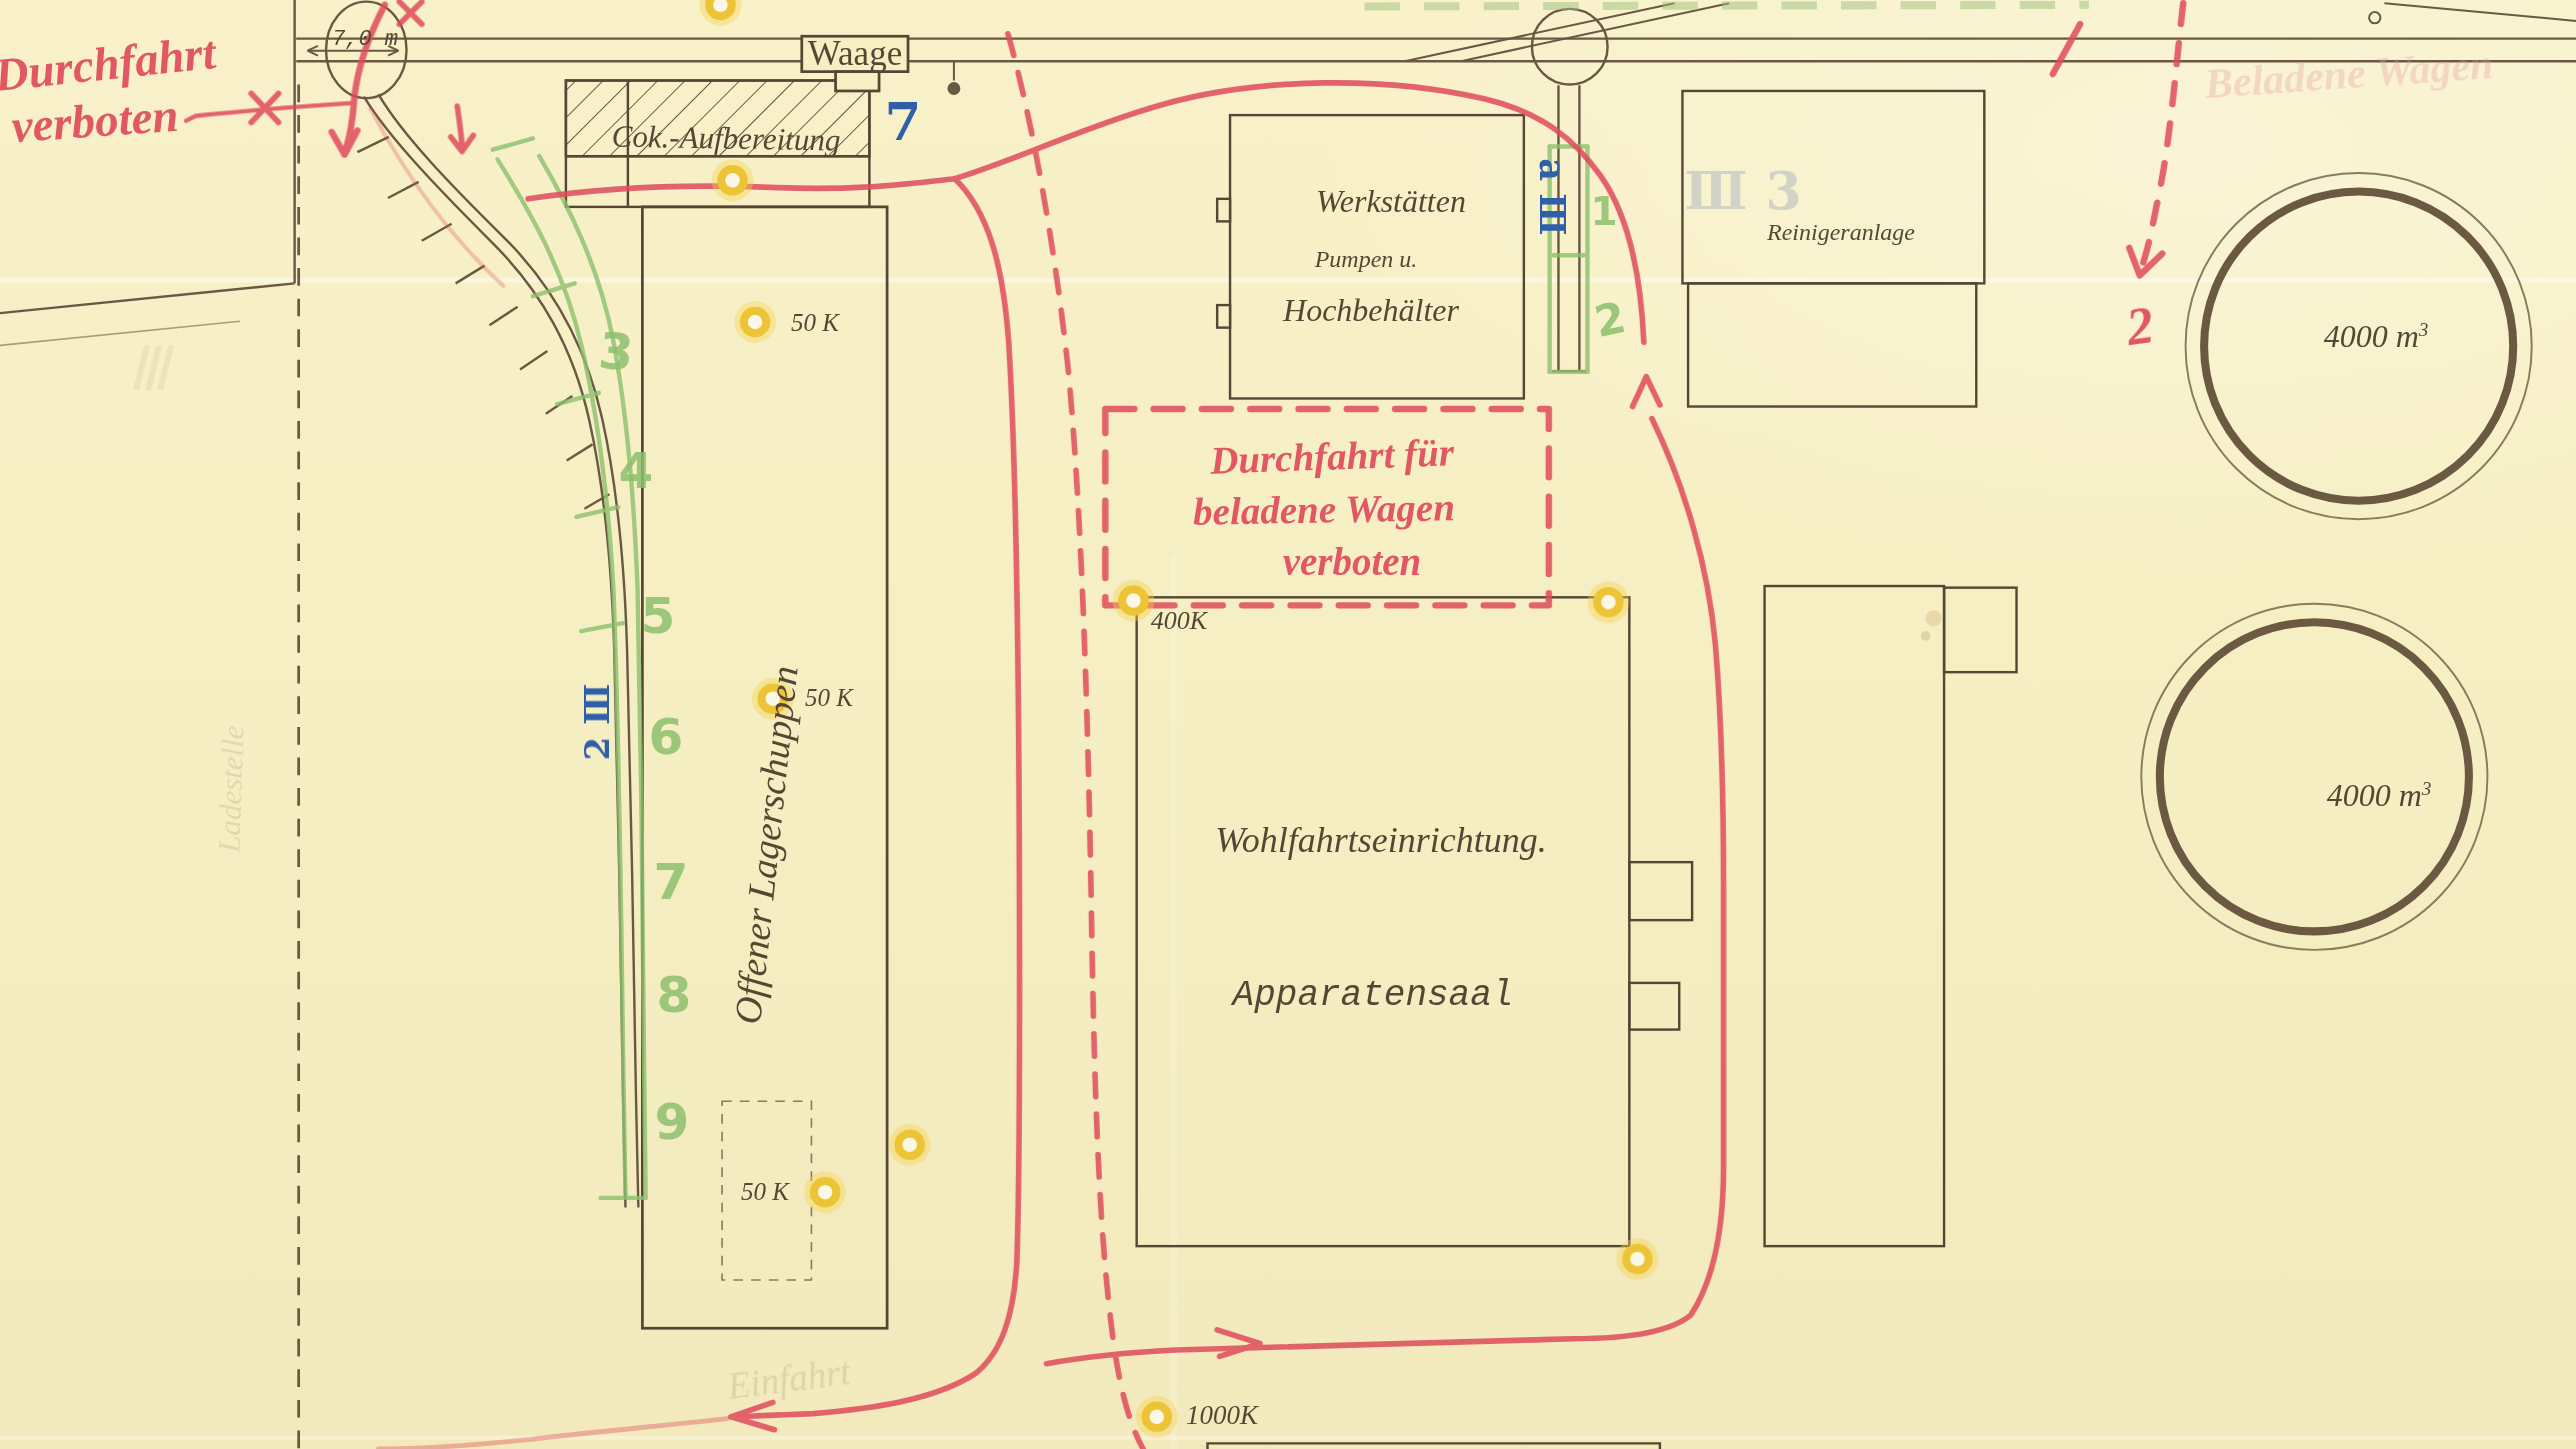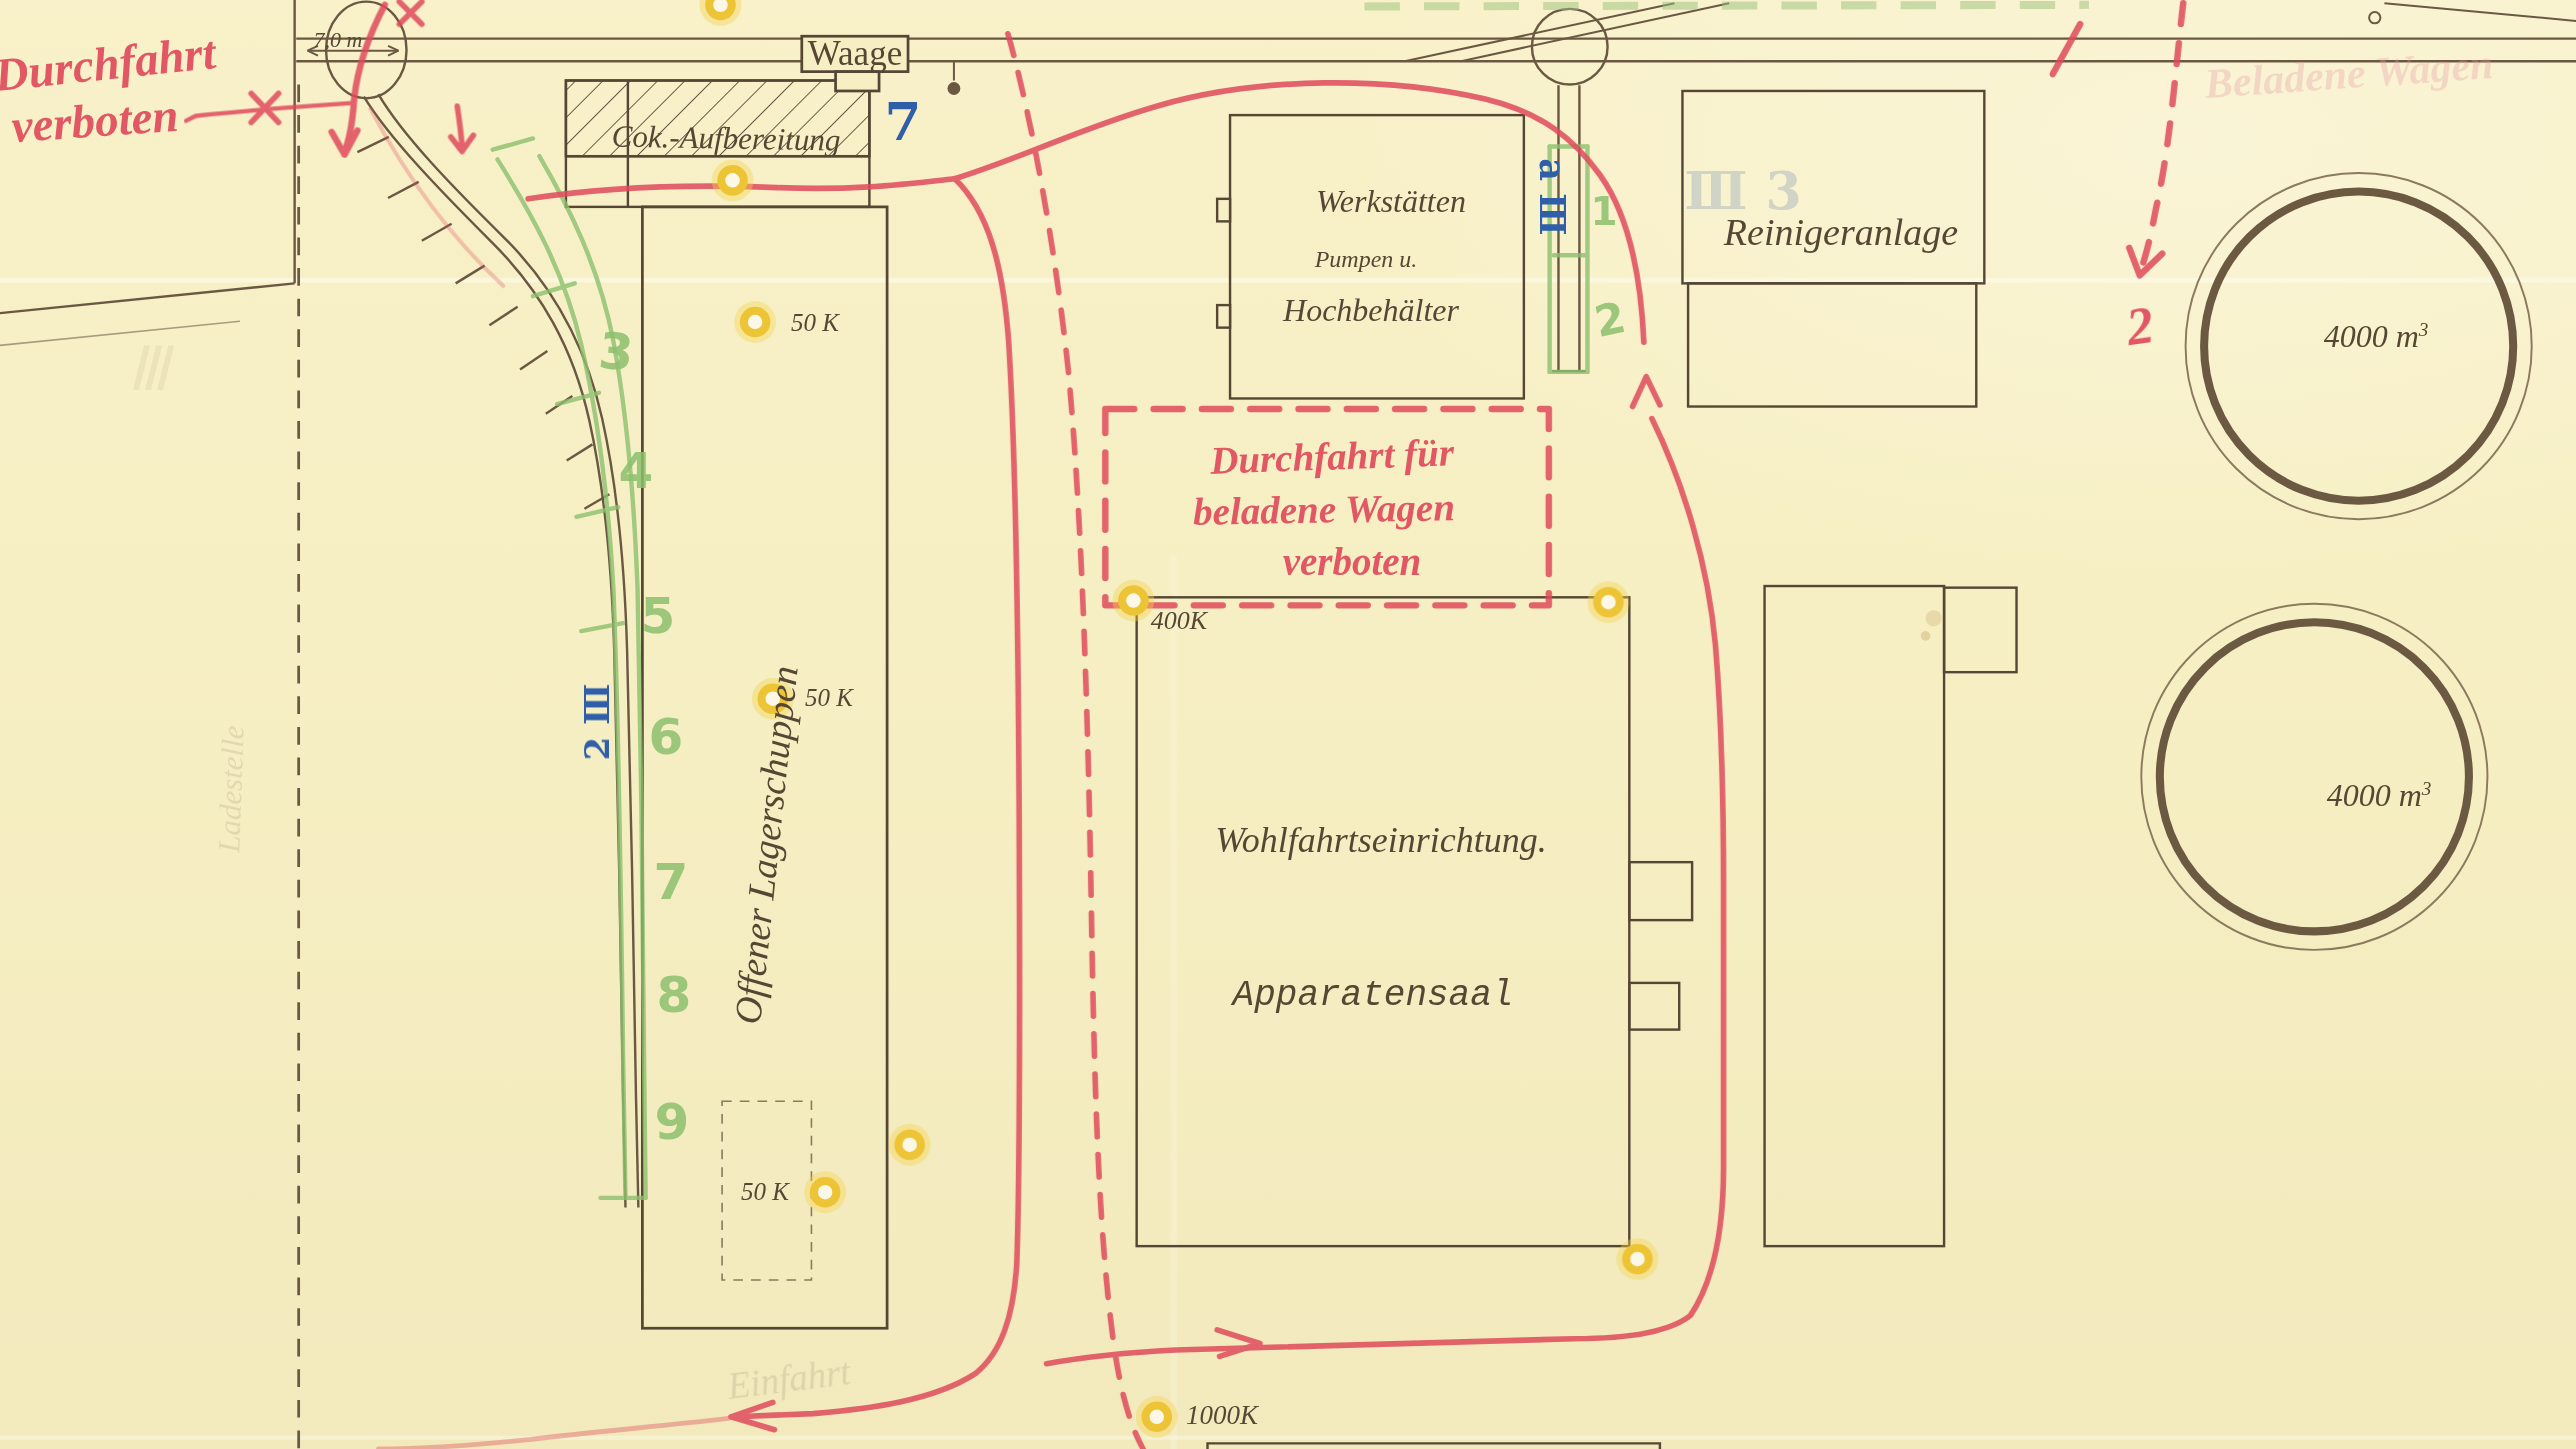--- a/index.html
+++ b/index.html
@@ -237,40 +237,40 @@
     <g transform="translate(2034,1564)">
           <circle r="26" fill="#f5d14f" opacity="0.4"></circle>
           <circle r="14" fill="#fcf8e8" stroke="#eec437" stroke-width="10"></circle>
         </g>
   </g>
 </svg>
 
 <div class="lbl redscript" style="left:105px;top:64px;font-size:47px;transform:translate(-50%,-50%) rotate(-6deg);">Durchfahrt</div>
 <div class="lbl redscript" style="left:95px;top:121px;font-size:47px;transform:translate(-50%,-50%) rotate(-4deg);">verboten</div>
 
-<div class="lbl brown" style="left:338px;top:40px;font-size:22px;">7,0 m</div>
+<div class="lbl brown" style="left:365px;top:40px;font-size:22px;font-family:Liberation Mono, monospace;">7,0 m</div>
 
 <div class="lbl brown-plain" style="left:855px;top:53px;font-size:35px;">Waage</div>
 
 <div class="lbl brown" style="left:726px;top:138px;font-size:31px;transform:translate(-50%,-50%) rotate(1deg);">Cok.-Aufbereitung</div>
 
 <div class="lbl blue-mark" style="left:903px;top:121px;font-size:53px;">7</div>
 
 <div class="lbl brown" style="left:1371px;top:201px;font-size:32px;margin-left:20px;">Werkstätten</div>
 <div class="lbl brown" style="left:1366px;top:259px;font-size:24px;">Pumpen u.</div>
 <div class="lbl brown" style="left:1371px;top:310px;font-size:32px;">Hochbehälter</div>
 
 <div class="lbl blue-mark" style="left:1552px;top:197px;font-size:35px;transform:translate(-50%,-50%) rotate(90deg);">a Ⅲ</div>
 <div class="lbl green-num" style="left:1604px;top:211px;font-size:39px;">1</div>
 <div class="lbl green-num" style="left:1610px;top:320px;font-size:43px;transform:translate(-50%,-50%) rotate(-12deg);">2</div>
 
 
 <div class="lbl ghostpink" style="left:2349px;top:74px;font-size:42px;opacity:.32;transform:translate(-50%,-50%) rotate(-4deg);">Beladene Wagen</div>
 
-<div class="lbl brown" style="left:1841px;top:232px;font-size:38px;">Reinigeranlage</div>
+<div class="lbl brown" style="left:1841px;top:232px;font-size:24px;">Reinigeranlage</div>
 <div class="lbl blue-mark" style="left:1743px;top:167px;font-size:52px;opacity:.2;margin-top:24px;">Ⅲ 3</div>
 
 <div class="lbl redscript" style="left:2140px;top:326px;font-size:53px;transform:translate(-50%,-50%) rotate(-8deg);">2</div>
 
 <div class="lbl brown" style="left:2376px;top:336px;font-size:32px;">
   <span>4000 m</span><sup>3</sup>
 </div>
 <div class="lbl brown" style="left:2379px;top:795px;font-size:32px;">
   <span>4000 m</span><sup>3</sup>
 </div>

